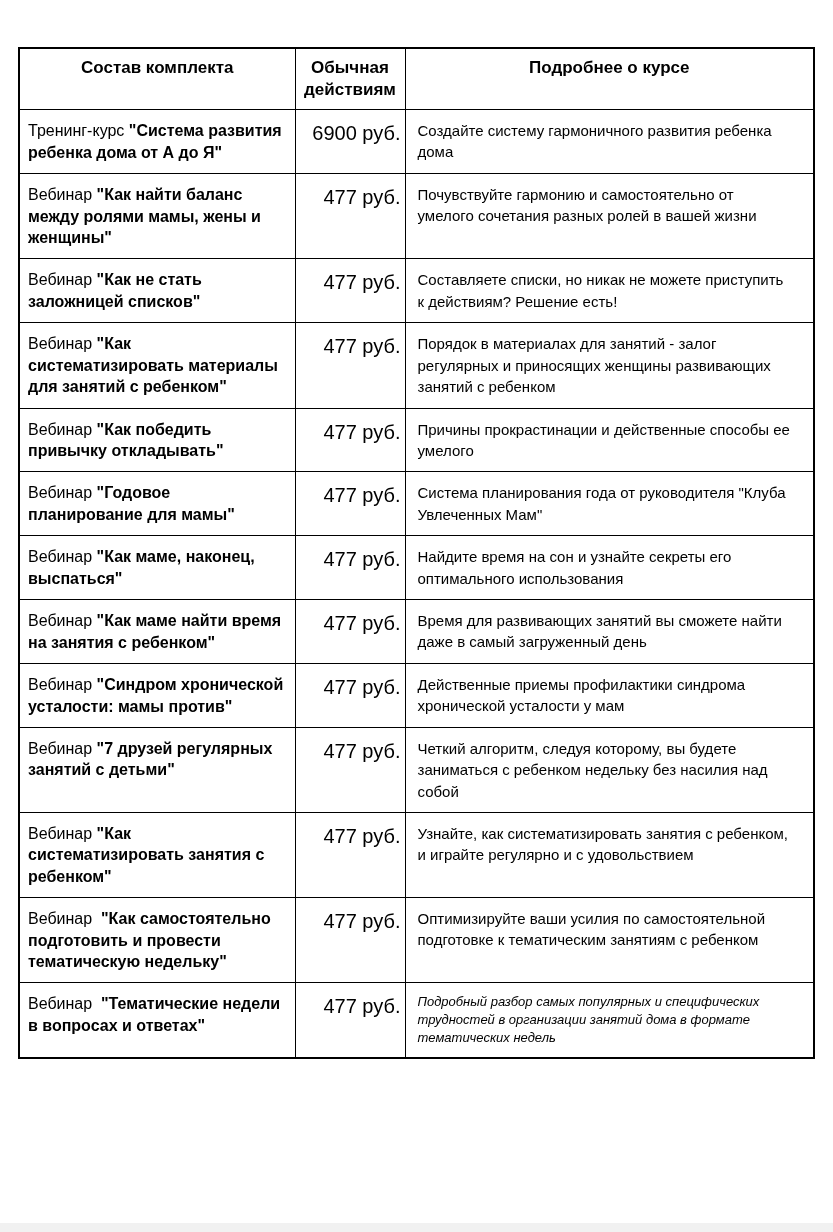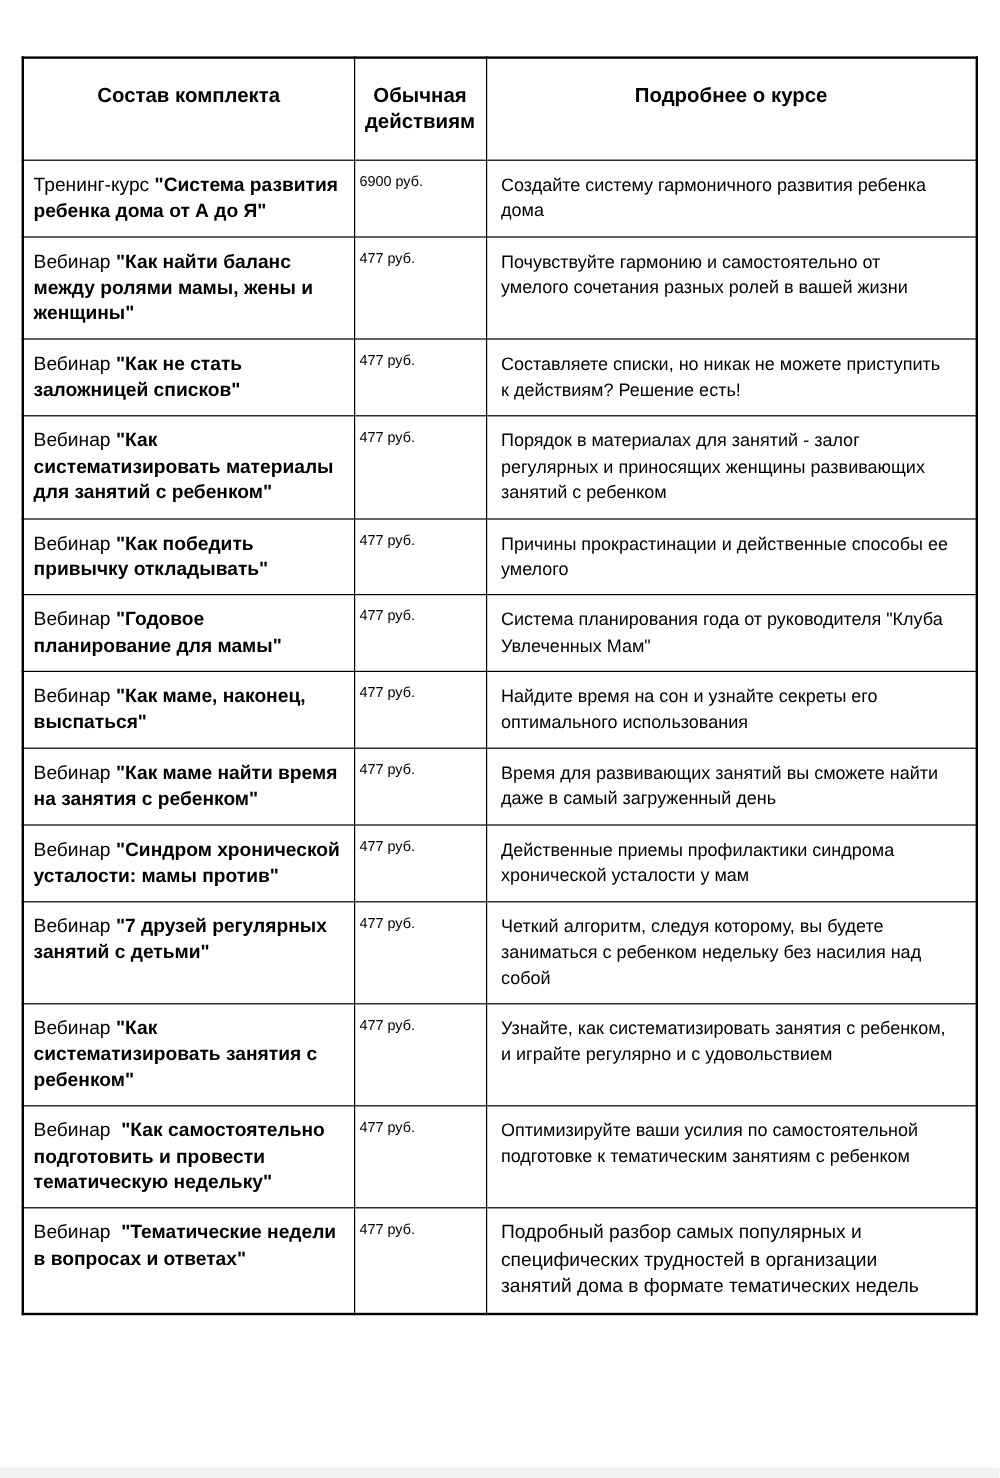--- a/index.html
+++ b/index.html
@@ -32,44 +32,45 @@
     box-sizing: border-box;
   }
   col.col-title { width: 276px; }
   col.col-price { width: 110px; }
   col.col-desc  { width: auto;  }
   th {
     font-weight: bold;
     font-size: 17px;
     line-height: 1.3;
     text-align: center;
-    padding: 20px 6px;
+    padding: 8px 6px;
   }
   td.c-title {
     font-size: 16px;
     line-height: 1.34;
     padding: 10px 8px 10px 8px;
     white-space: pre-wrap;
   }
   td.c-title .quoted { font-weight: bold; }
   td.c-price {
-    font-size: 12px;
+    font-size: 20px;
     line-height: 1.3;
-    text-align: left;
+    text-align: right;
     padding: 10px 4px;
     margin-left: 12px;
   }
   td.c-desc {
     font-size: 15px;
     line-height: 1.42;
     padding: 10px 23px 10px 12px;
   }
   tr.large-desc td.c-desc {
-    font-size: 16px;
+    font-size: 13px;
     line-height: 1.38;
+    font-style: italic;
   }
   .bottom-strip {
     height: 9px;
     width: 100%;
     margin-top: 2px;
     flex: 0 0 auto;
   }
 </style>
 </head>
 <body>

